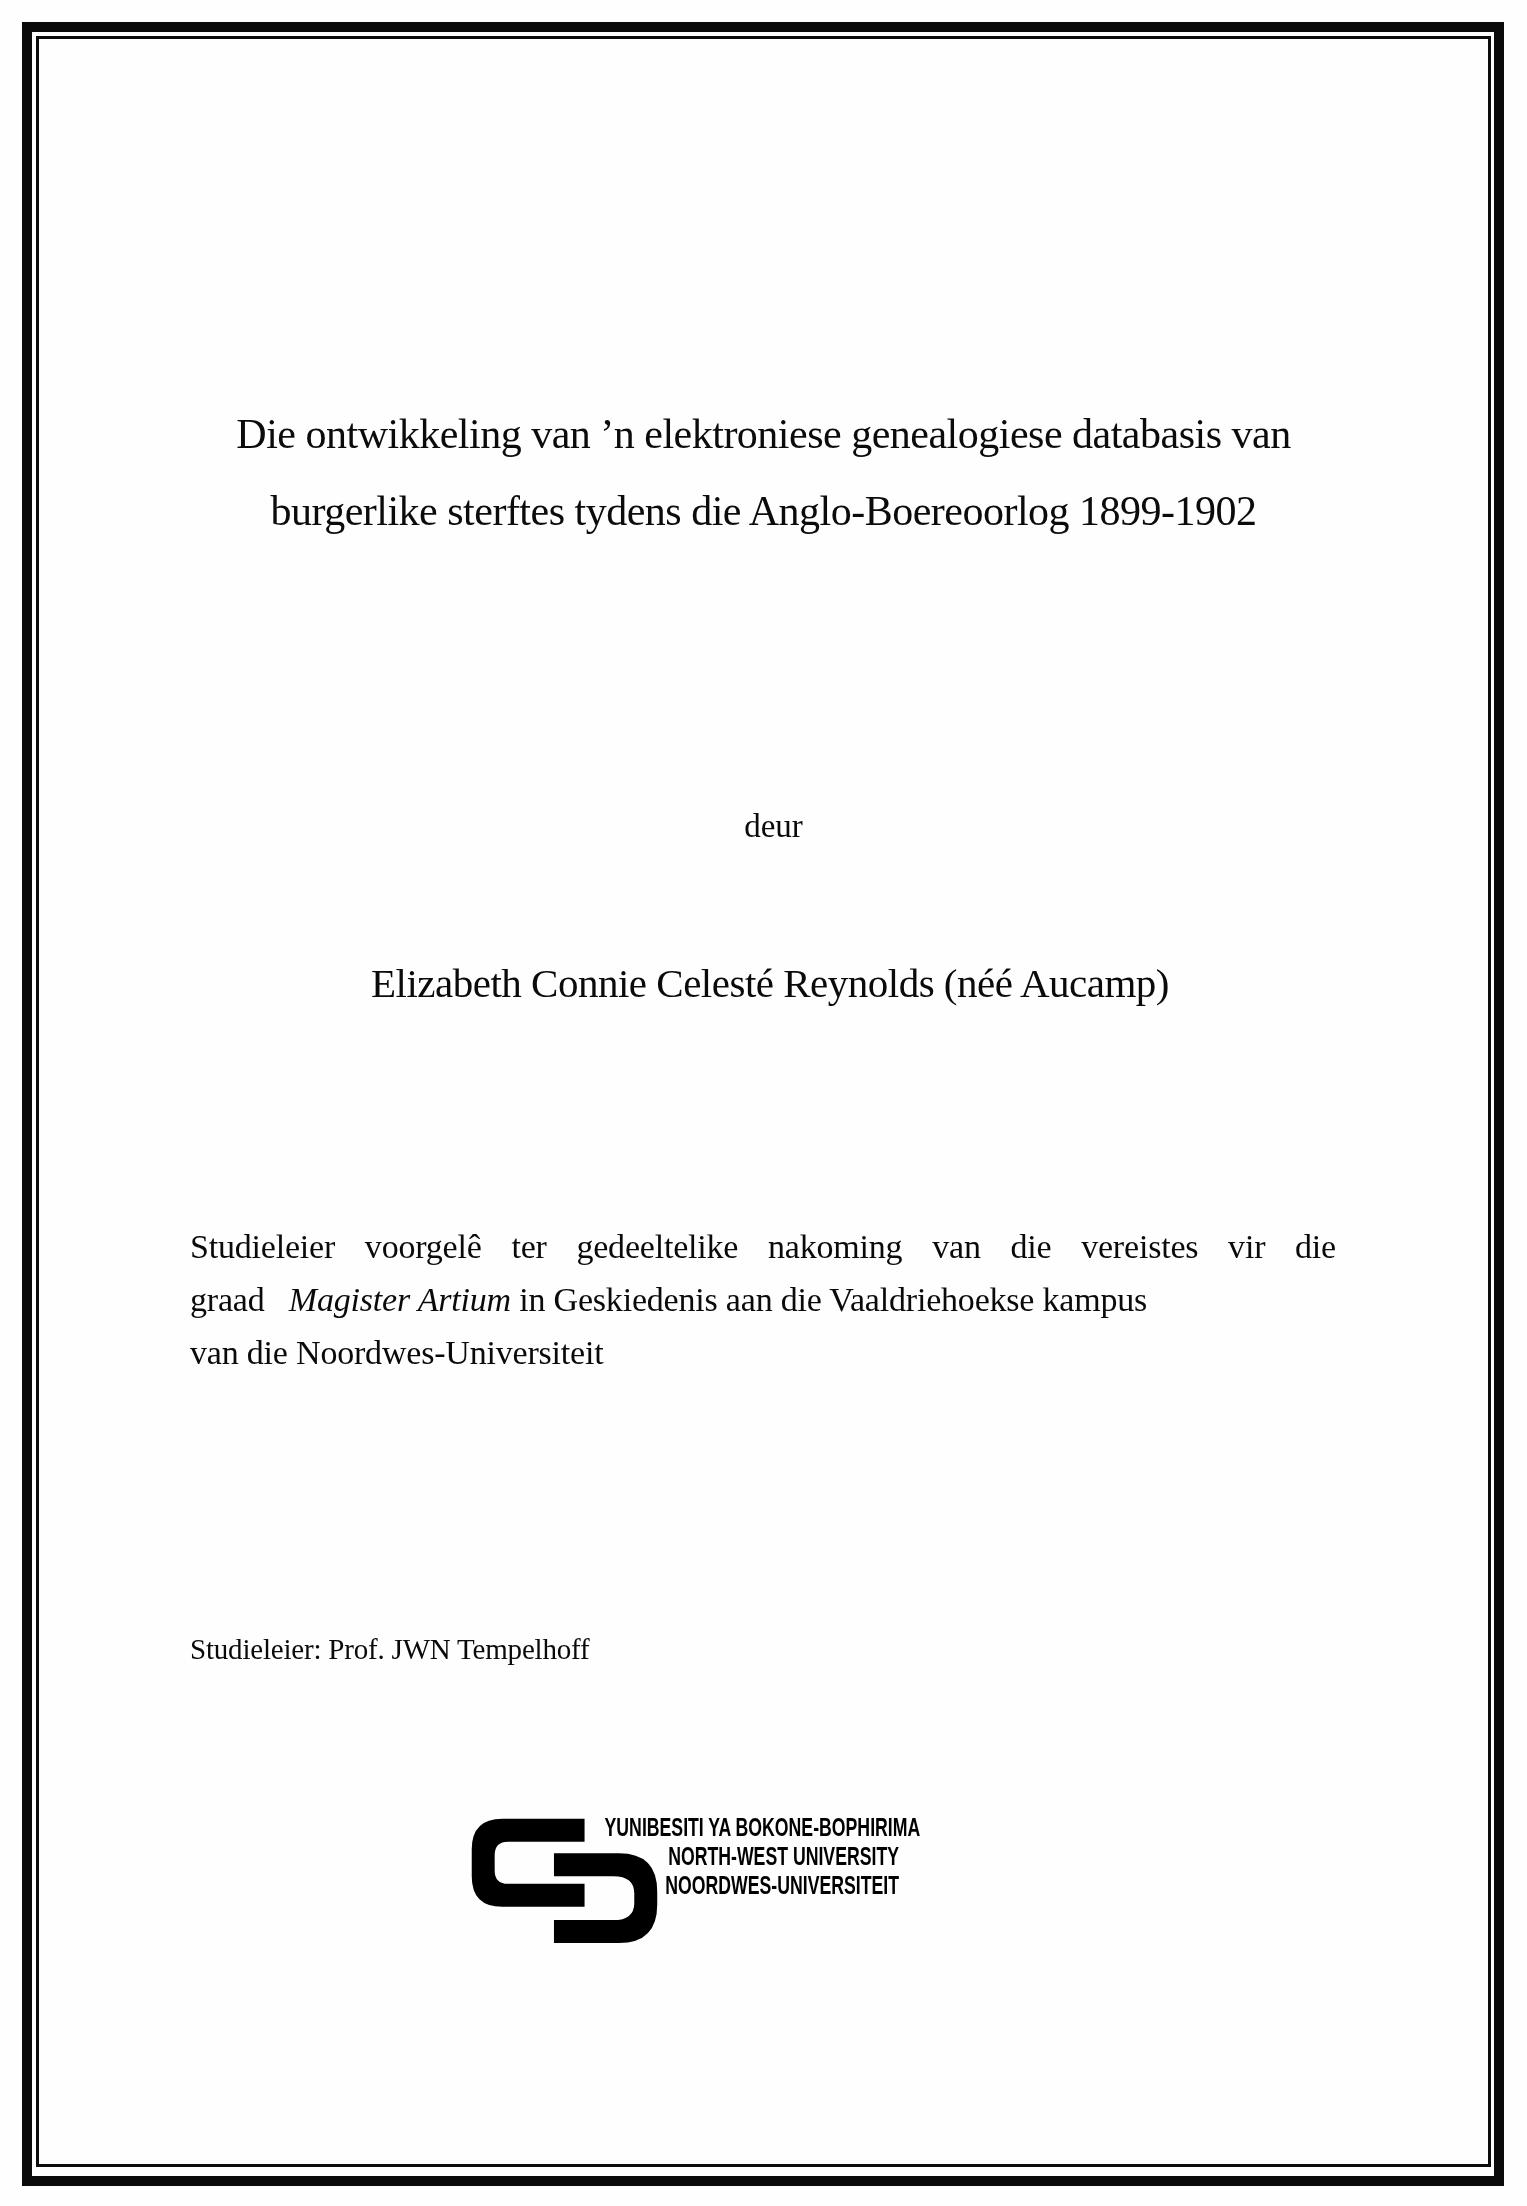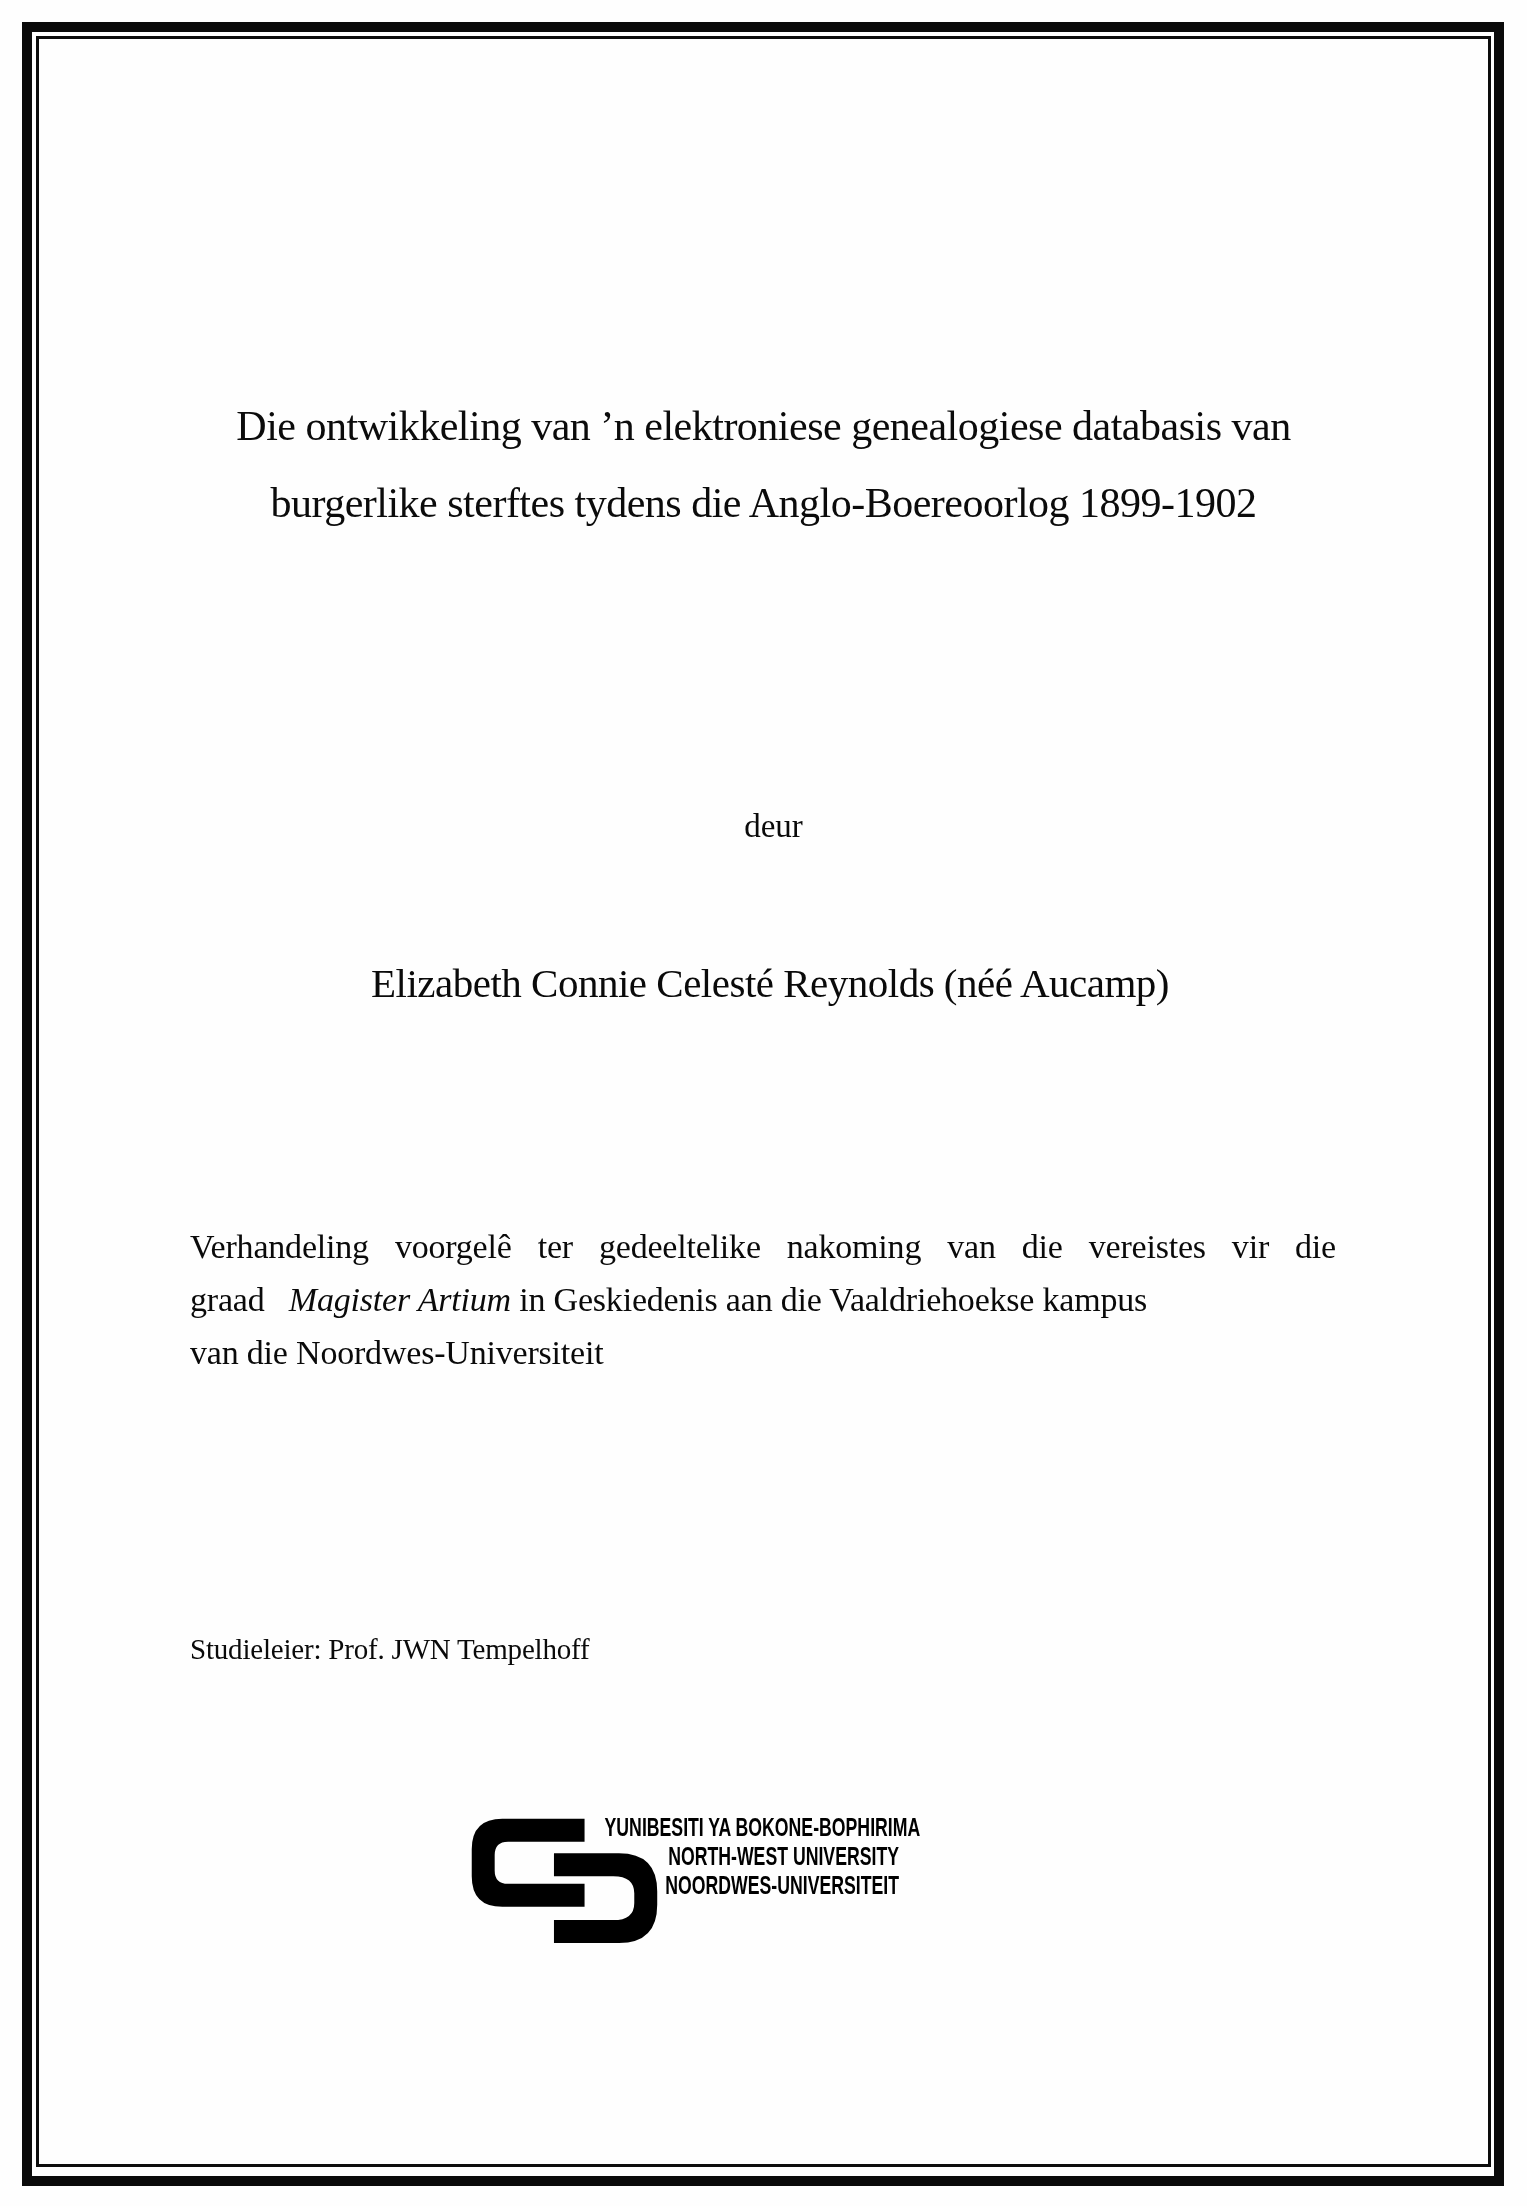--- a/index.html
+++ b/index.html
@@ -17,21 +17,21 @@
     position:absolute; left:22px; top:22px;
     width:1482px; height:2164px;
     border:10px solid #0a0a0a;
   }
   .frame-inner {
     position:absolute; left:36px; top:36px;
     width:1455px; height:2131px;
     border:3px solid #0c0c0c;
   }
   .thesis-title {
-    position:absolute; top:388px; left:60px; width:1407px;
+    position:absolute; top:396px; left:60px; width:1407px;
     text-align:center;
     font-size:42px; line-height:77px;
     letter-spacing:-0.5px;
     color:#0b0b0b;
   }
   .byline {
     position:absolute; top:806px; left:0; width:1547px;
     text-align:center;
     font-size:33px; line-height:40px;
   }
@@ -89,21 +89,21 @@
   <div class="thesis-title">
     <div>Die ontwikkeling van ’n elektroniese genealogiese databasis van</div>
     <div>burgerlike sterftes tydens die Anglo-Boereoorlog 1899-1902</div>
   </div>
 
   <div class="byline">deur</div>
 
   <div class="author">Elizabeth Connie Celesté Reynolds (néé Aucamp)</div>
 
   <div class="statement">
-    <div class="justified">Verhandeling voorgelê ter gedeeltelike nakoming van die vereistes vir die</div>
+    <div class="justified">Studieleier voorgelê ter gedeeltelike nakoming van die vereistes vir die</div>
     <div><span>graad </span><span class="italic">Magister Artium</span><span> in Geskiedenis aan die Vaaldriehoekse kampus</span></div>
     <div>van die Noordwes-Universiteit</div>
   </div>
 
   <div class="supervisor-block">
     <div>Studieleier: Prof. JWN Tempelhoff</div>
   </div>
 
   <div class="logo">
     <svg class="logo-mark" viewBox="0 0 205 142" xmlns="http://www.w3.org/2000/svg" aria-hidden="true">

